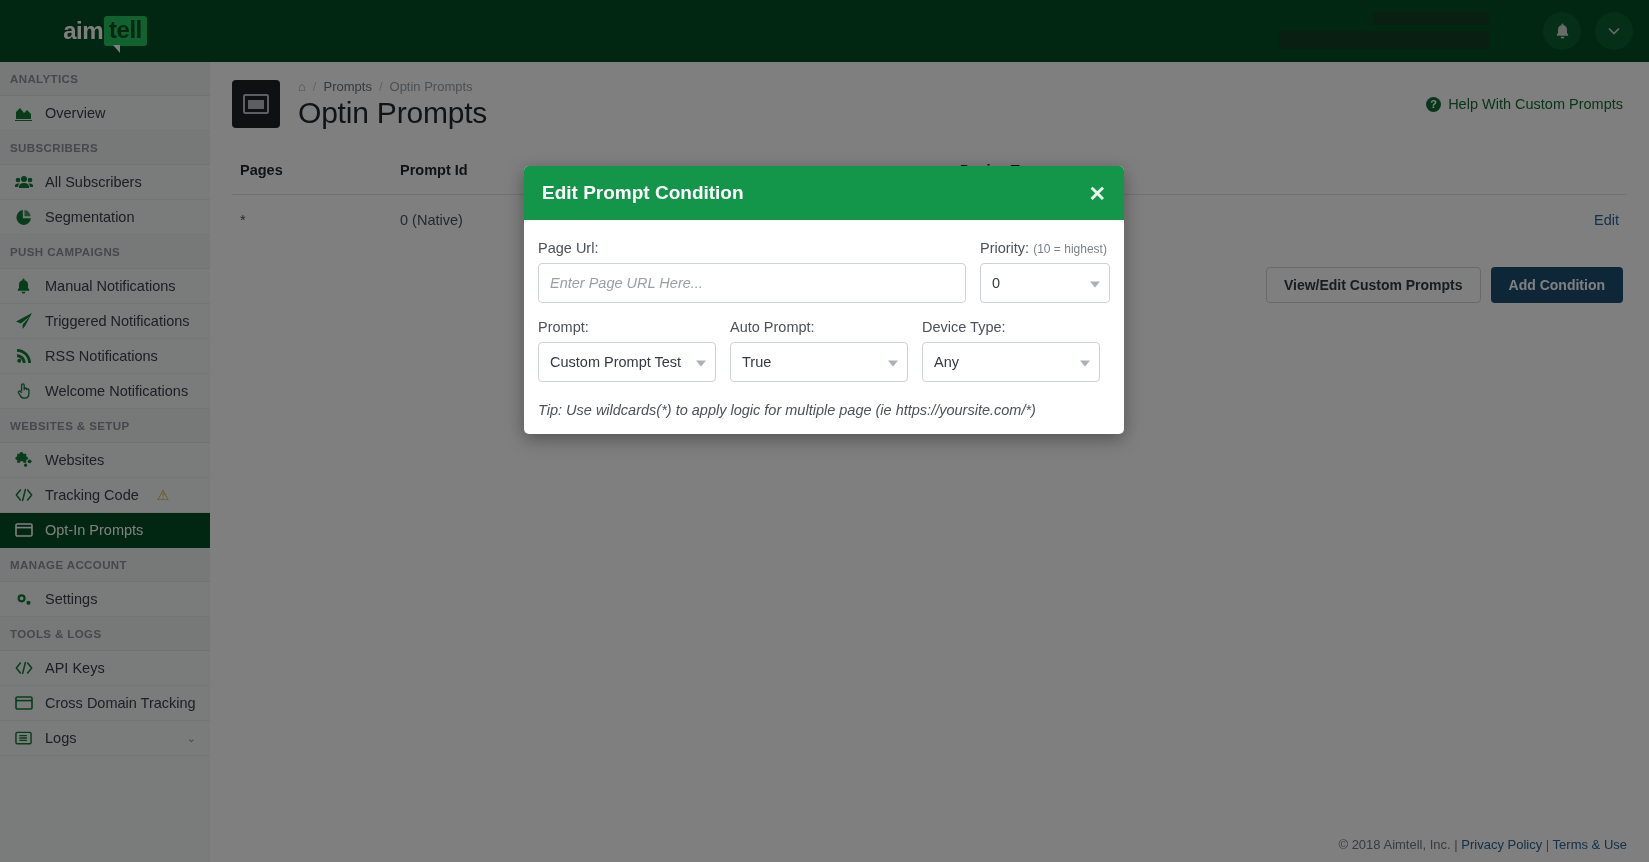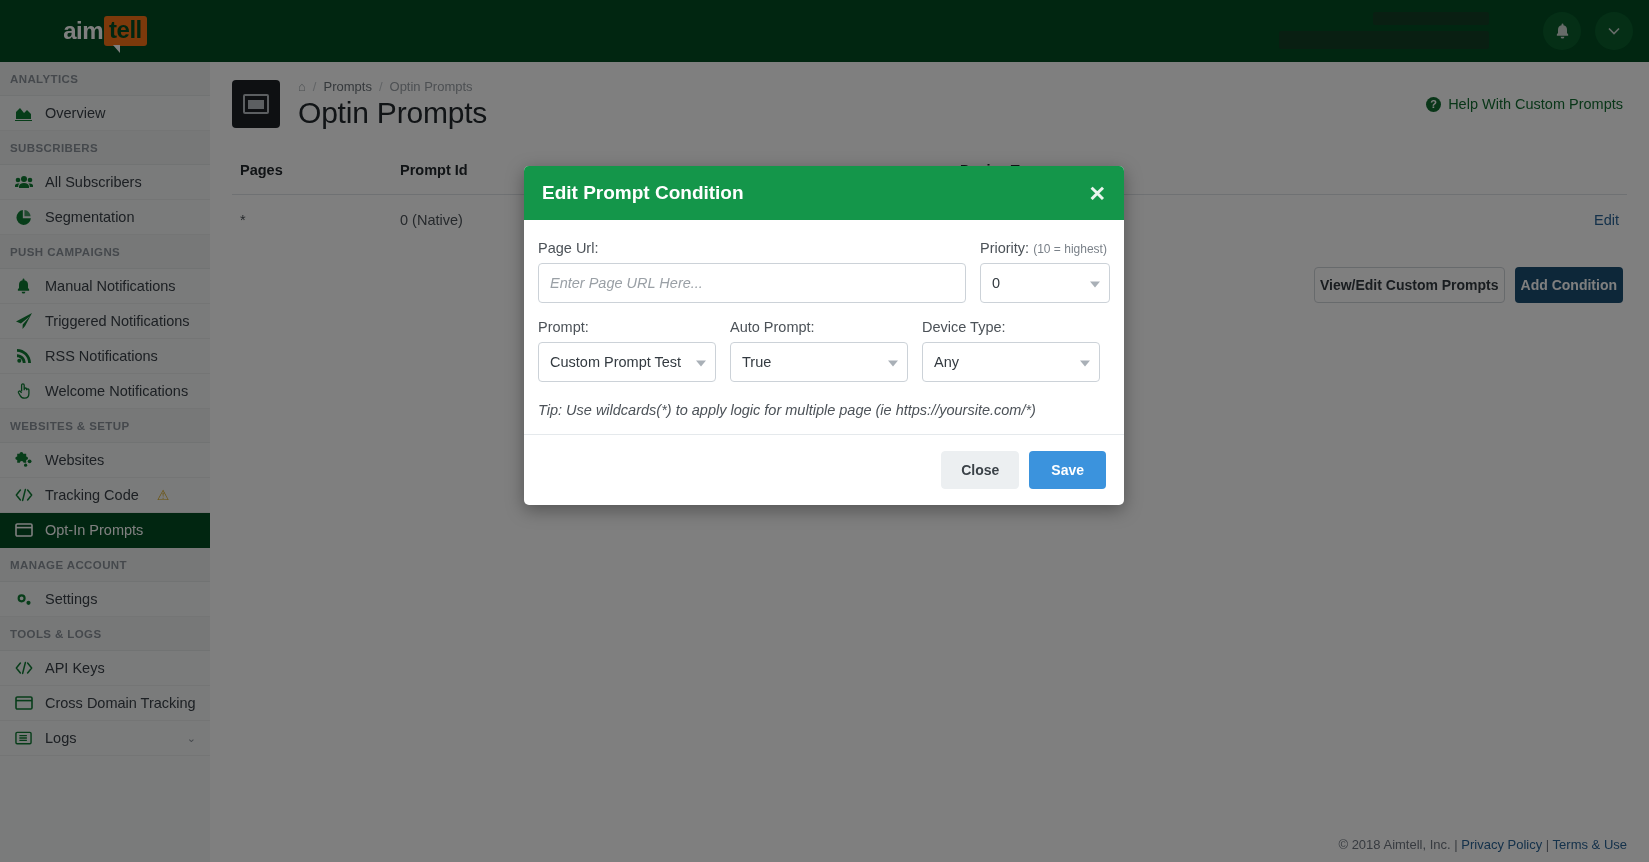--- a/index.html
+++ b/index.html
@@ -18,21 +18,21 @@
     background: #f5f7f7;
   }
   .brand {
     height: 62px; background: #024d22;
     display: flex; align-items: center; justify-content: center;
   }
   .brand-logo { display: flex; align-items: center; font-size: 24px; font-weight: 700; color: #ffffff; letter-spacing: -.5px;}
   .brand-logo .lg-a { color:#ffffff; }
   .brand-bubble {
     position: relative;
-    background: #f97316; color: #024d22;
+    background: #22c55e; color: #024d22;
     padding: 0px 5px 2px 5px; border-radius: 3px; margin-left: 1px;
     font-weight: 700;
   }
   .brand-bubble:after {
     content:""; position:absolute; left: 9px; bottom: -7px;
     border-left: 7px solid transparent; border-right: 0 solid transparent;
     border-top: 8px solid #ffffff;
   }
 
   .nav-head {
@@ -98,21 +98,21 @@
   th {
     text-align: left; font-size: 14.5px; color: #23282d; font-weight: 700;
     padding: 16px 8px 16px 8px; border-bottom: 1px solid #dfe3e6;
   }
   td { font-size: 14.5px; color: #4c5258; padding: 17px 8px; }
   td.edit-cell { text-align: right; }
   td .edit-link { color: #2a6496; cursor: pointer; }
 
   .btn-row { display: flex; justify-content: flex-end; gap: 10px; padding: 22px 26px 0 0; }
   .btn {
-    font-size: 14px; font-weight: 700; padding: 10px 5px; border-radius: 4px;
+    font-size: 14px; font-weight: 700; padding: 10px 17px; border-radius: 4px;
     border: 1px solid transparent; cursor: pointer; line-height: 1;
   }
   .btn-default { background: #ffffff; border-color: #cfd4d8; color: #333a40; }
   .btn-primary { background: #1b4f72; color: #ffffff; }
 
   
   #footer {
     position: absolute; right: 22px; bottom: 10px;
     font-size: 13px; color: #6f7680;
   }
@@ -424,18 +424,14 @@
           <label class="lbl">Device Type:</label>
           <div class="sel-wrap">
             <select class="sel" id="sel-device"><option value="Any">Any</option><option value="Desktop">Desktop</option><option value="Mobile">Mobile</option><option value="Tablet">Tablet</option></select>
             <span class="sel-arrow"></span>
           </div>
         </div>
       </div>
 
       <div class="tip">Tip: Use wildcards(*) to apply logic for multiple page (ie https://yoursite.com/*)</div>
     </div>
-    <div class="modal-foot">
-      <button class="btn btn-close">Close</button>
-      <button class="btn btn-save">Save</button>
-    </div>
   </div>
 </div>
 
 </body></html>

